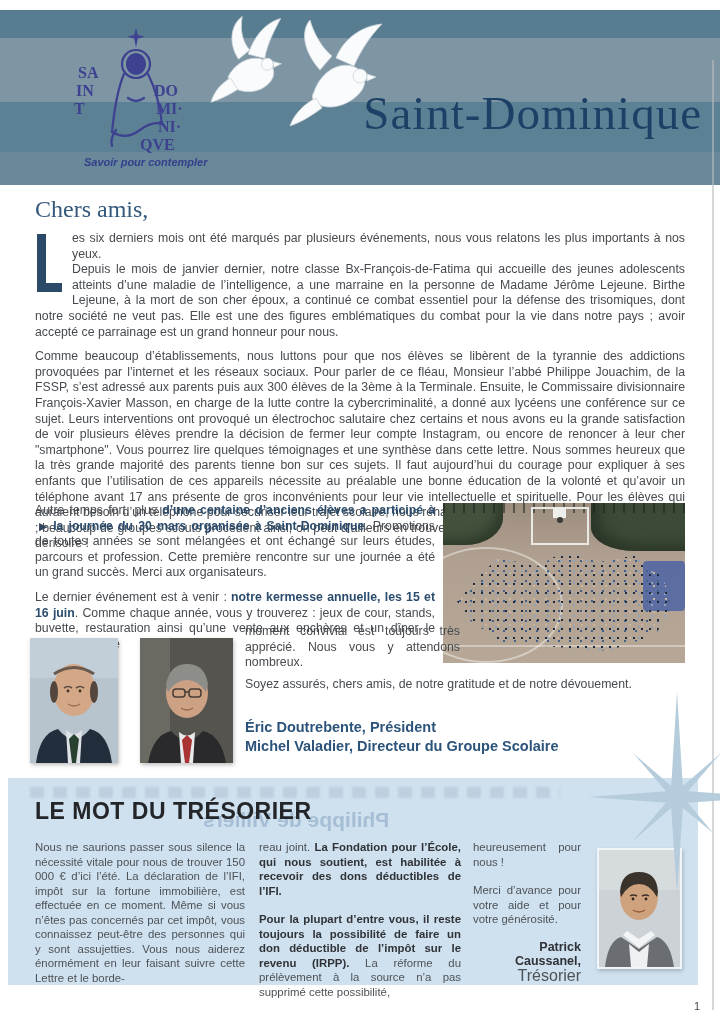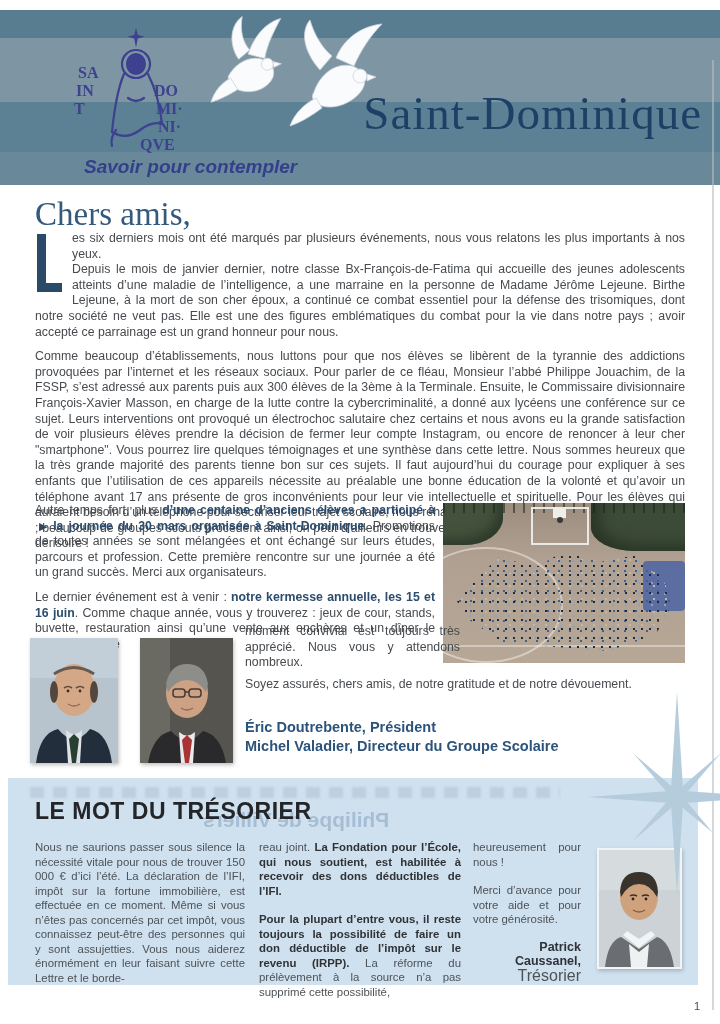--- a/index.html
+++ b/index.html
@@ -13,28 +13,28 @@
   .band3{top:92px;height:50px;background:#5c8195;}
   .band4{top:142px;height:33px;background:#69899b;}
   .title1{position:absolute;right:22px;top:42px;font-family:"Liberation Serif",serif;
           font-size:33px;color:#1d4166;letter-spacing:1px;}
   .title2{position:absolute;right:18px;top:76px;font-family:"Liberation Serif",serif;
           font-size:47px;color:#1d4166;letter-spacing:1px;text-align:right;}
   .issue{position:absolute;right:22px;top:146px;font-family:"Liberation Serif",serif;
          font-size:19px;color:#1e3f5e;letter-spacing:.5px;}
   .logo{position:absolute;left:70px;top:16px;}
   .logo text{font-family:"Liberation Serif",serif;font-weight:bold;font-size:16px;fill:#3d418f;}
-  .motto{position:absolute;left:84px;top:146px;font-size:19px;font-weight:bold;font-style:italic;
+  .motto{position:absolute;left:84px;top:146px;font-size:11px;font-weight:bold;font-style:italic;
          color:#333f8a;}
   .dove-s{position:absolute;left:205px;top:2px;}
   .dove-b{position:absolute;left:280px;top:8px;}
   .dove-s path,.dove-b path{fill:#fafbfc;stroke:#ccd4da;stroke-width:.8;}
   
   .salutation{position:absolute;left:35px;top:196px;margin:0;font-family:"Liberation Serif",serif;
-              font-weight:normal;font-size:33px;color:#34597c;}
+              font-weight:normal;font-size:24px;color:#34597c;}
   .p{margin:0;text-align:justify;font-size:12.3px;line-height:15.6px;}
   .mt{margin-top:9px;}
   .textblock1{position:absolute;left:35px;top:231px;width:650px;}
   .dropcap{float:left;margin:3px 10px 2px 0;}
   .colA{position:absolute;left:35px;top:503px;width:400px;}
   .navy{color:#2c4c6d;}
   .arrow{color:#33455c;font-size:11px;margin:0 4px;}
   .colB{position:absolute;left:245px;top:624px;width:215px;}
   .p6{position:absolute;left:245px;top:677px;width:440px;}
   .sig{position:absolute;left:245px;top:718px;font-size:14.5px;font-weight:bold;

